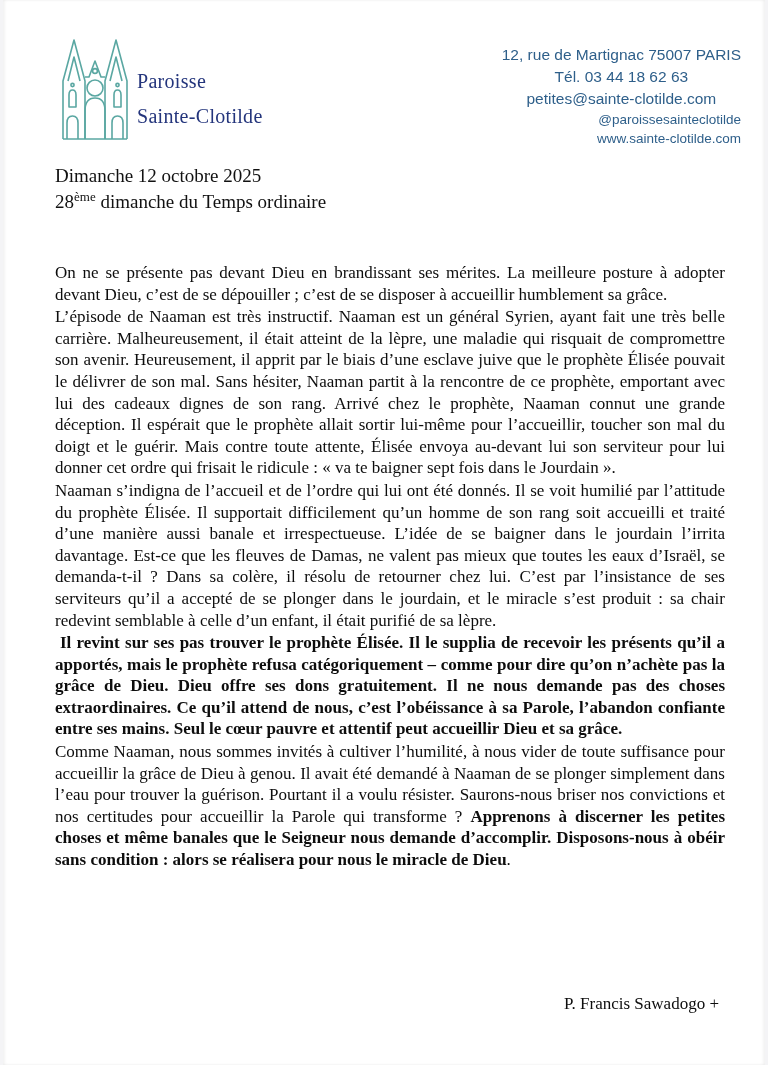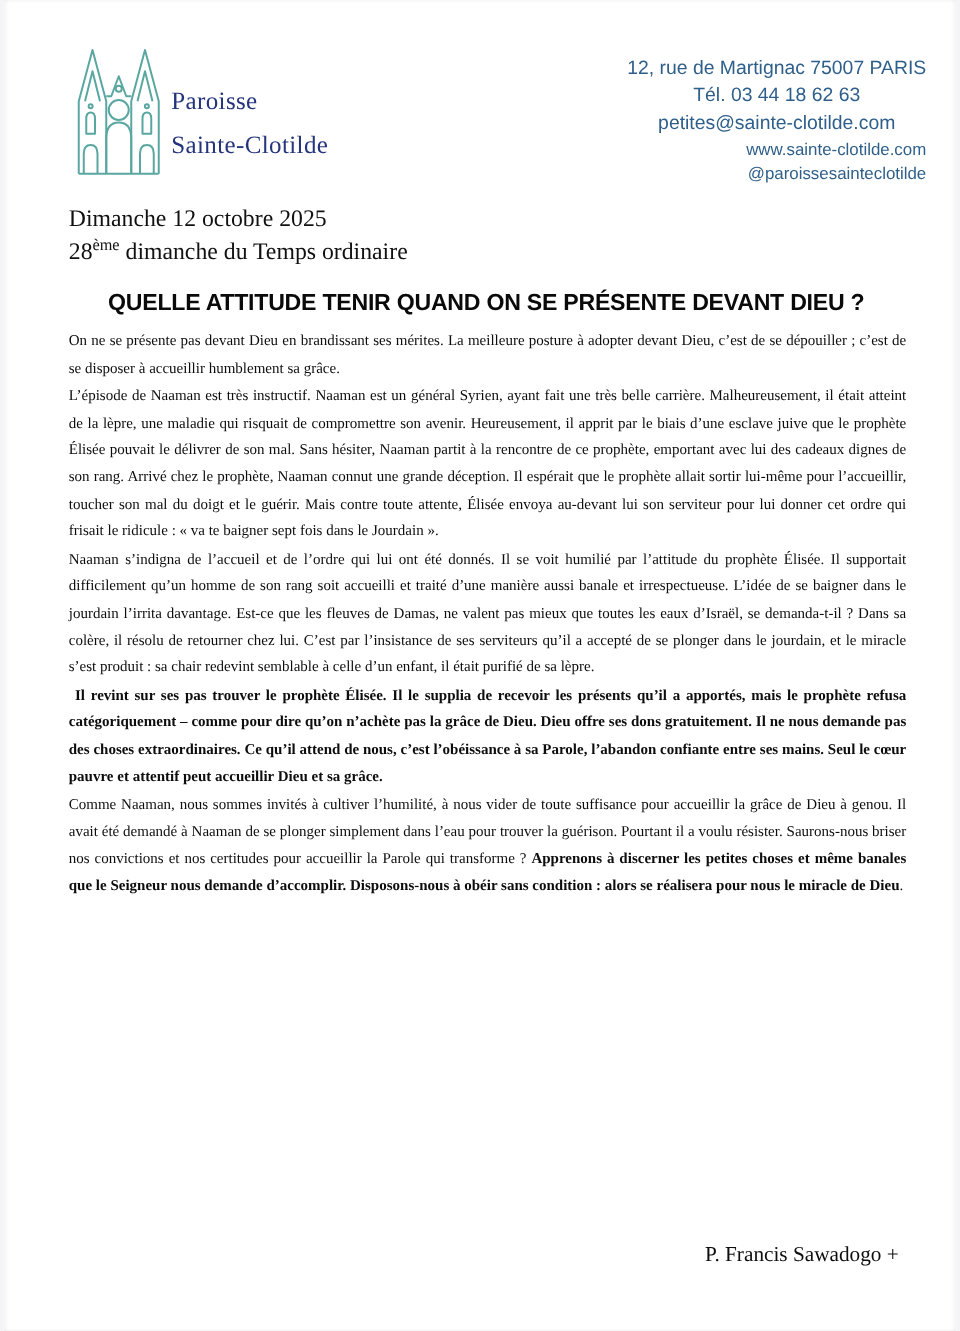--- a/index.html
+++ b/index.html
@@ -49,21 +49,21 @@
     text-align:center;
     font-family:"Liberation Sans", sans-serif;
     font-weight:bold;
     font-size:18.5px;
     letter-spacing:-0.2px;
     color:#0a0a0a;
   }
   
   .body-text{
     position:absolute;left:52px;top:262px;width:670px;
-    font-size:12px;line-height:21.6px;color:#0d0d0d;
+    font-size:17px;line-height:21.6px;color:#0d0d0d;
     text-align:justify;
   }
   .body-text p{margin:0 0 1px 0;}
   .p-bold{font-weight:bold;text-indent:5px;}
   .bold-span{font-weight:bold;}
   
   .signature{
     position:absolute;right:46px;top:994px;
     font-size:17px;color:#0d0d0d;
   }
@@ -105,32 +105,31 @@
 
     <div class="brand">
       <div>Paroisse</div>
       <div>Sainte-Clotilde</div>
     </div>
 
     <div class="contact">
       <div class="big">12, rue de Martignac 75007 PARIS</div>
       <div class="big">Tél. 03 44 18 62 63</div>
       <div class="big">petites@sainte-clotilde.com</div>
+      <div class="small">@paroissesainteclotilde</div>
       <div class="small">www.sainte-clotilde.com</div>
-      <div class="small">@paroissesainteclotilde</div>
     </div>
 
   </div>
 
   <div class="dateblock">
     <div>Dimanche 12 octobre 2025</div>
     <div><span>28</span><sup>ème</sup><span> dimanche du Temps ordinaire</span></div>
   </div>
 
-  <div class="title">QUELLE ATTITUDE TENIR QUAND ON SE PRÉSENTE DEVANT DIEU ?</div>
 
   <div class="body-text">
     <p>On ne se présente pas devant Dieu en brandissant ses mérites. La meilleure posture à adopter devant Dieu, c’est de se dépouiller ; c’est de se disposer à accueillir humblement sa grâce.</p>
     <p>L’épisode de Naaman est très instructif. Naaman est un général Syrien, ayant fait une très belle carrière. Malheureusement, il était atteint de la lèpre, une maladie qui risquait de compromettre son avenir. Heureusement, il apprit par le biais d’une esclave juive que le prophète Élisée pouvait le délivrer de son mal. Sans hésiter, Naaman partit à la rencontre de ce prophète, emportant avec lui des cadeaux dignes de son rang. Arrivé chez le prophète, Naaman connut une grande déception. Il espérait que le prophète allait sortir lui-même pour l’accueillir, toucher son mal du doigt et le guérir. Mais contre toute attente, Élisée envoya au-devant lui son serviteur pour lui donner cet ordre qui frisait le ridicule : « va te baigner sept fois dans le Jourdain ».</p>
     <p>Naaman s’indigna de l’accueil et de l’ordre qui lui ont été donnés. Il se voit humilié par l’attitude du prophète Élisée. Il supportait difficilement qu’un homme de son rang soit accueilli et traité d’une manière aussi banale et irrespectueuse. L’idée de se baigner dans le jourdain l’irrita davantage. Est-ce que les fleuves de Damas, ne valent pas mieux que toutes les eaux d’Israël, se demanda-t-il ? Dans sa colère, il résolu de retourner chez lui. C’est par l’insistance de ses serviteurs qu’il a accepté de se plonger dans le jourdain, et le miracle s’est produit : sa chair redevint semblable à celle d’un enfant, il était purifié de sa lèpre.</p>
     <p class="p-bold">Il revint sur ses pas trouver le prophète Élisée. Il le supplia de recevoir les présents qu’il a apportés, mais le prophète refusa catégoriquement – comme pour dire qu’on n’achète pas la grâce de Dieu. Dieu offre ses dons gratuitement. Il ne nous demande pas des choses extraordinaires. Ce qu’il attend de nous, c’est l’obéissance à sa Parole, l’abandon confiante entre ses mains. Seul le cœur pauvre et attentif peut accueillir Dieu et sa grâce.</p>
     <p><span>Comme Naaman, nous sommes invités à cultiver l’humilité, à nous vider de toute suffisance pour accueillir la grâce de Dieu à genou. Il avait été demandé à Naaman de se plonger simplement dans l’eau pour trouver la guérison. Pourtant il a voulu résister. Saurons-nous briser nos convictions et nos certitudes pour accueillir la Parole qui transforme ? </span><span class="bold-span">Apprenons à discerner les petites choses et même banales que le Seigneur nous demande d’accomplir. Disposons-nous à obéir sans condition : alors se réalisera pour nous le miracle de Dieu</span><span>.</span></p>
   </div>
 
   <div class="signature">P. Francis Sawadogo +</div>

